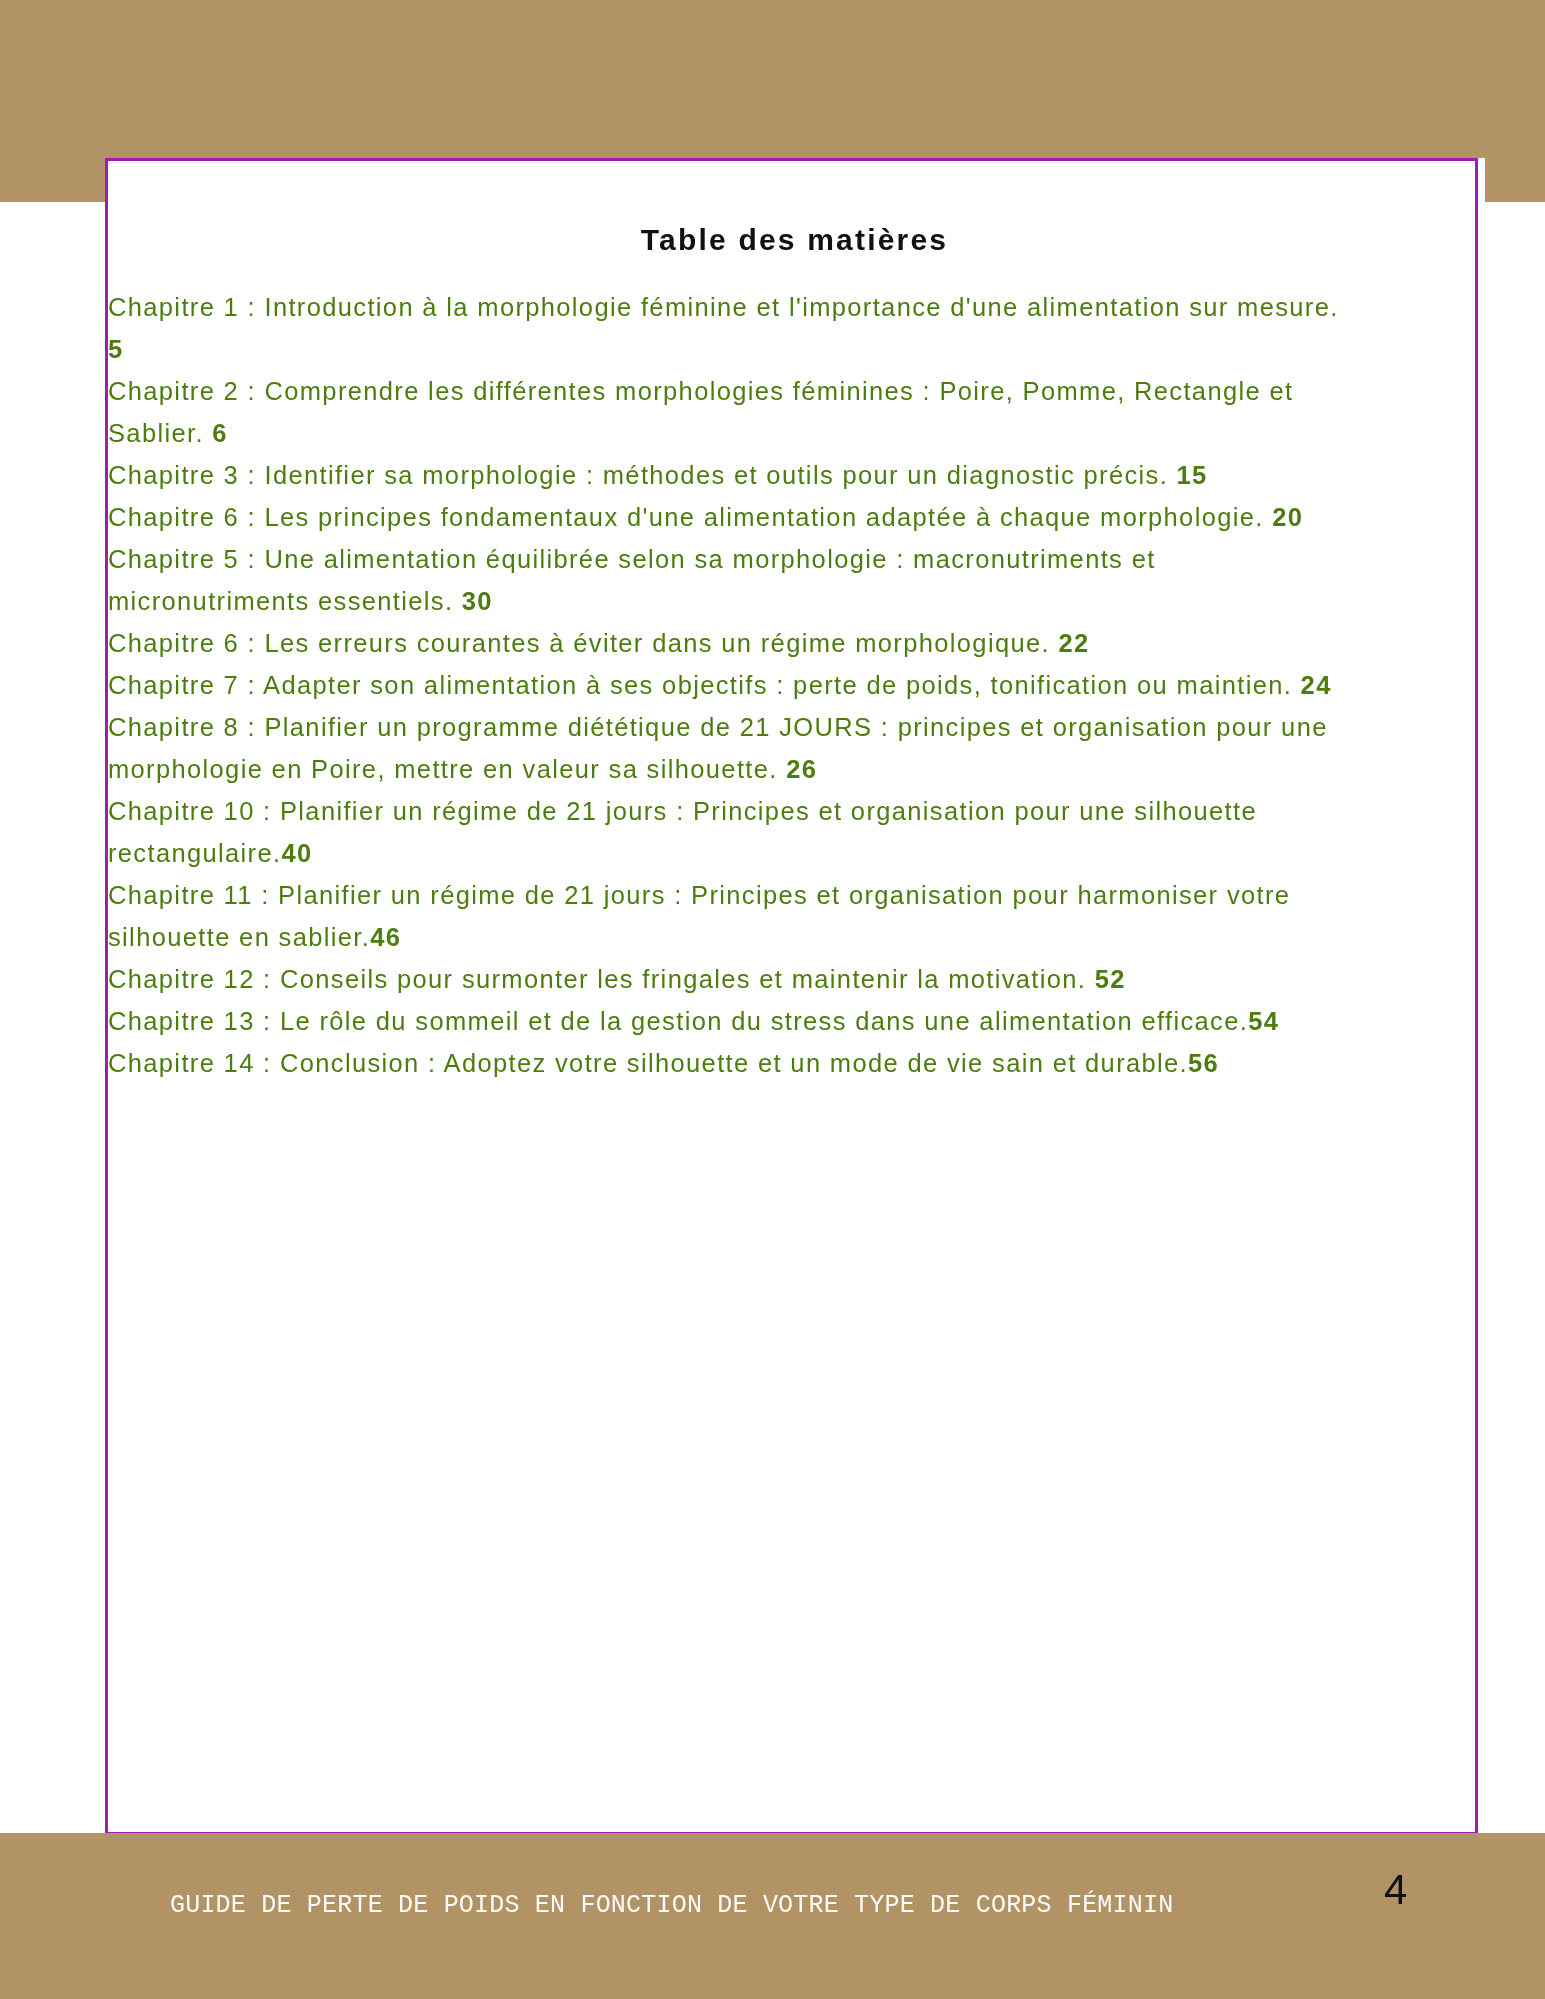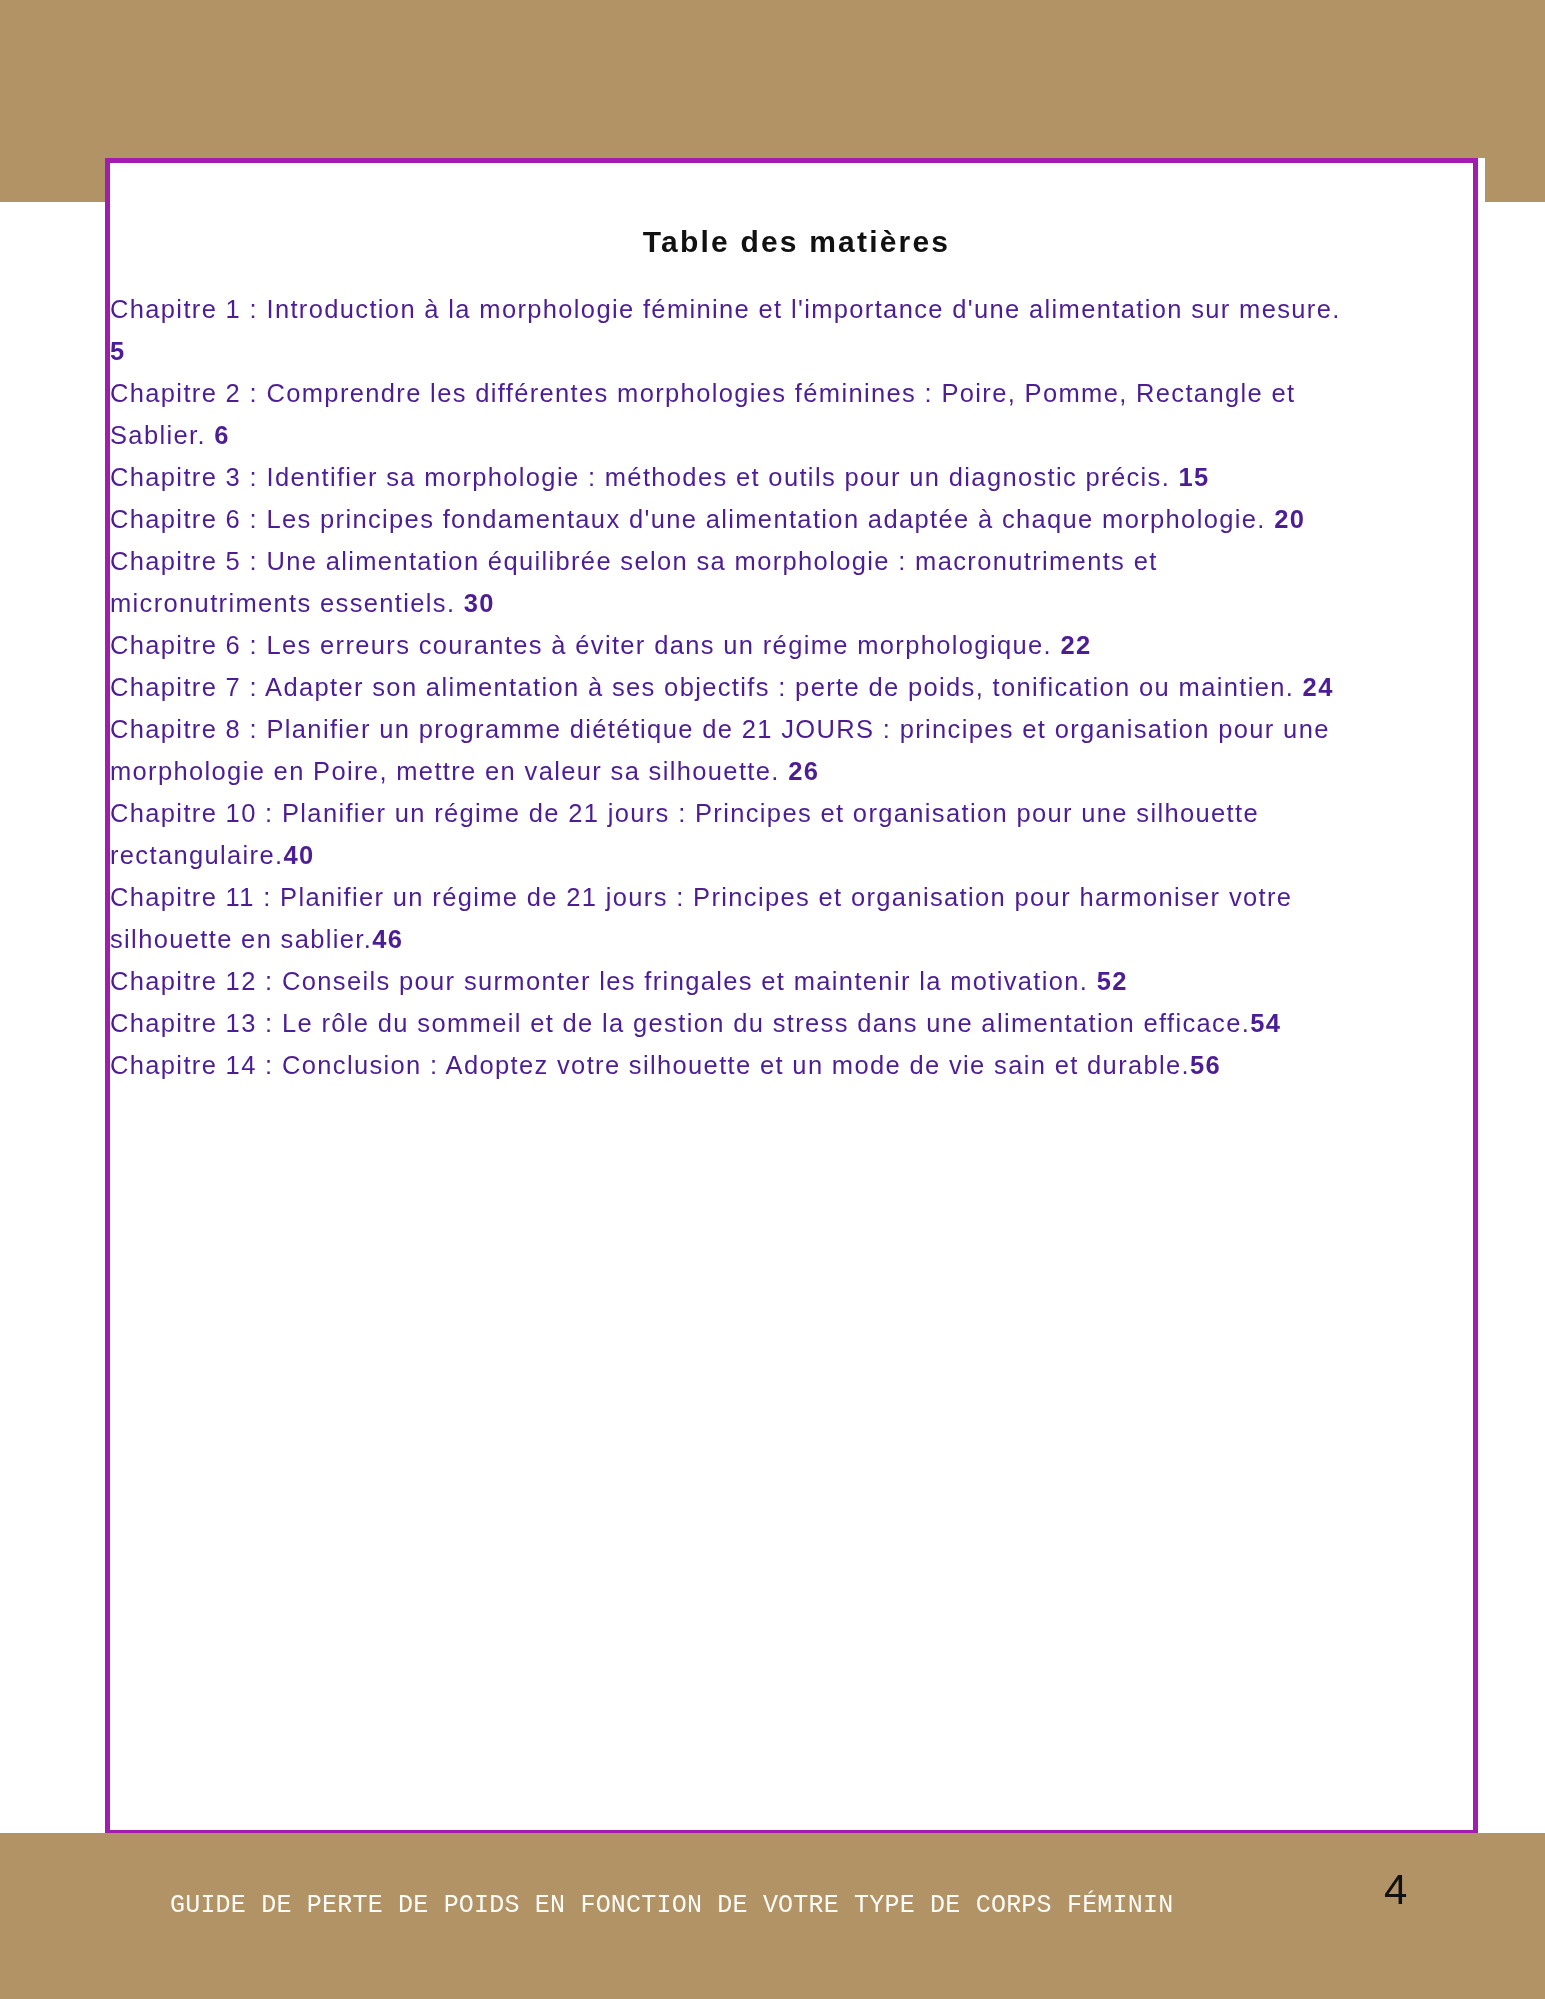--- a/index.html
+++ b/index.html
@@ -34,21 +34,21 @@
   }
 
   
   .sheet {
     position: absolute;
     left: 105px;
     top: 158px;
     width: 1373px;
     height: 1677px;
     background: #ffffff;
-    border: 5px solid #a21caf;
+    border: 3px solid #a21caf;
     box-sizing: border-box;
   }
 
   
   .sheet-gutter-right {
     position: absolute;
     left: 1478px;
     top: 158px;
     width: 7px;
     height: 1677px;
@@ -86,21 +86,21 @@
     top: 125px;
     width: 1240px;
     padding: 0 0 0 0;
     margin: 0;
     list-style: none;
   }
   .toc-entry {
     font-size: 25.5px;
     line-height: 42px;
     letter-spacing: 1.35px;
-    color: #4c1d95;
+    color: #4d7c0f;
     font-family: "Liberation Sans", sans-serif;
     text-align: left;
     margin: 0;
     padding: 0;
     white-space: normal;
   }
   .toc-entry .pg {
     font-weight: bold;
   }
 

